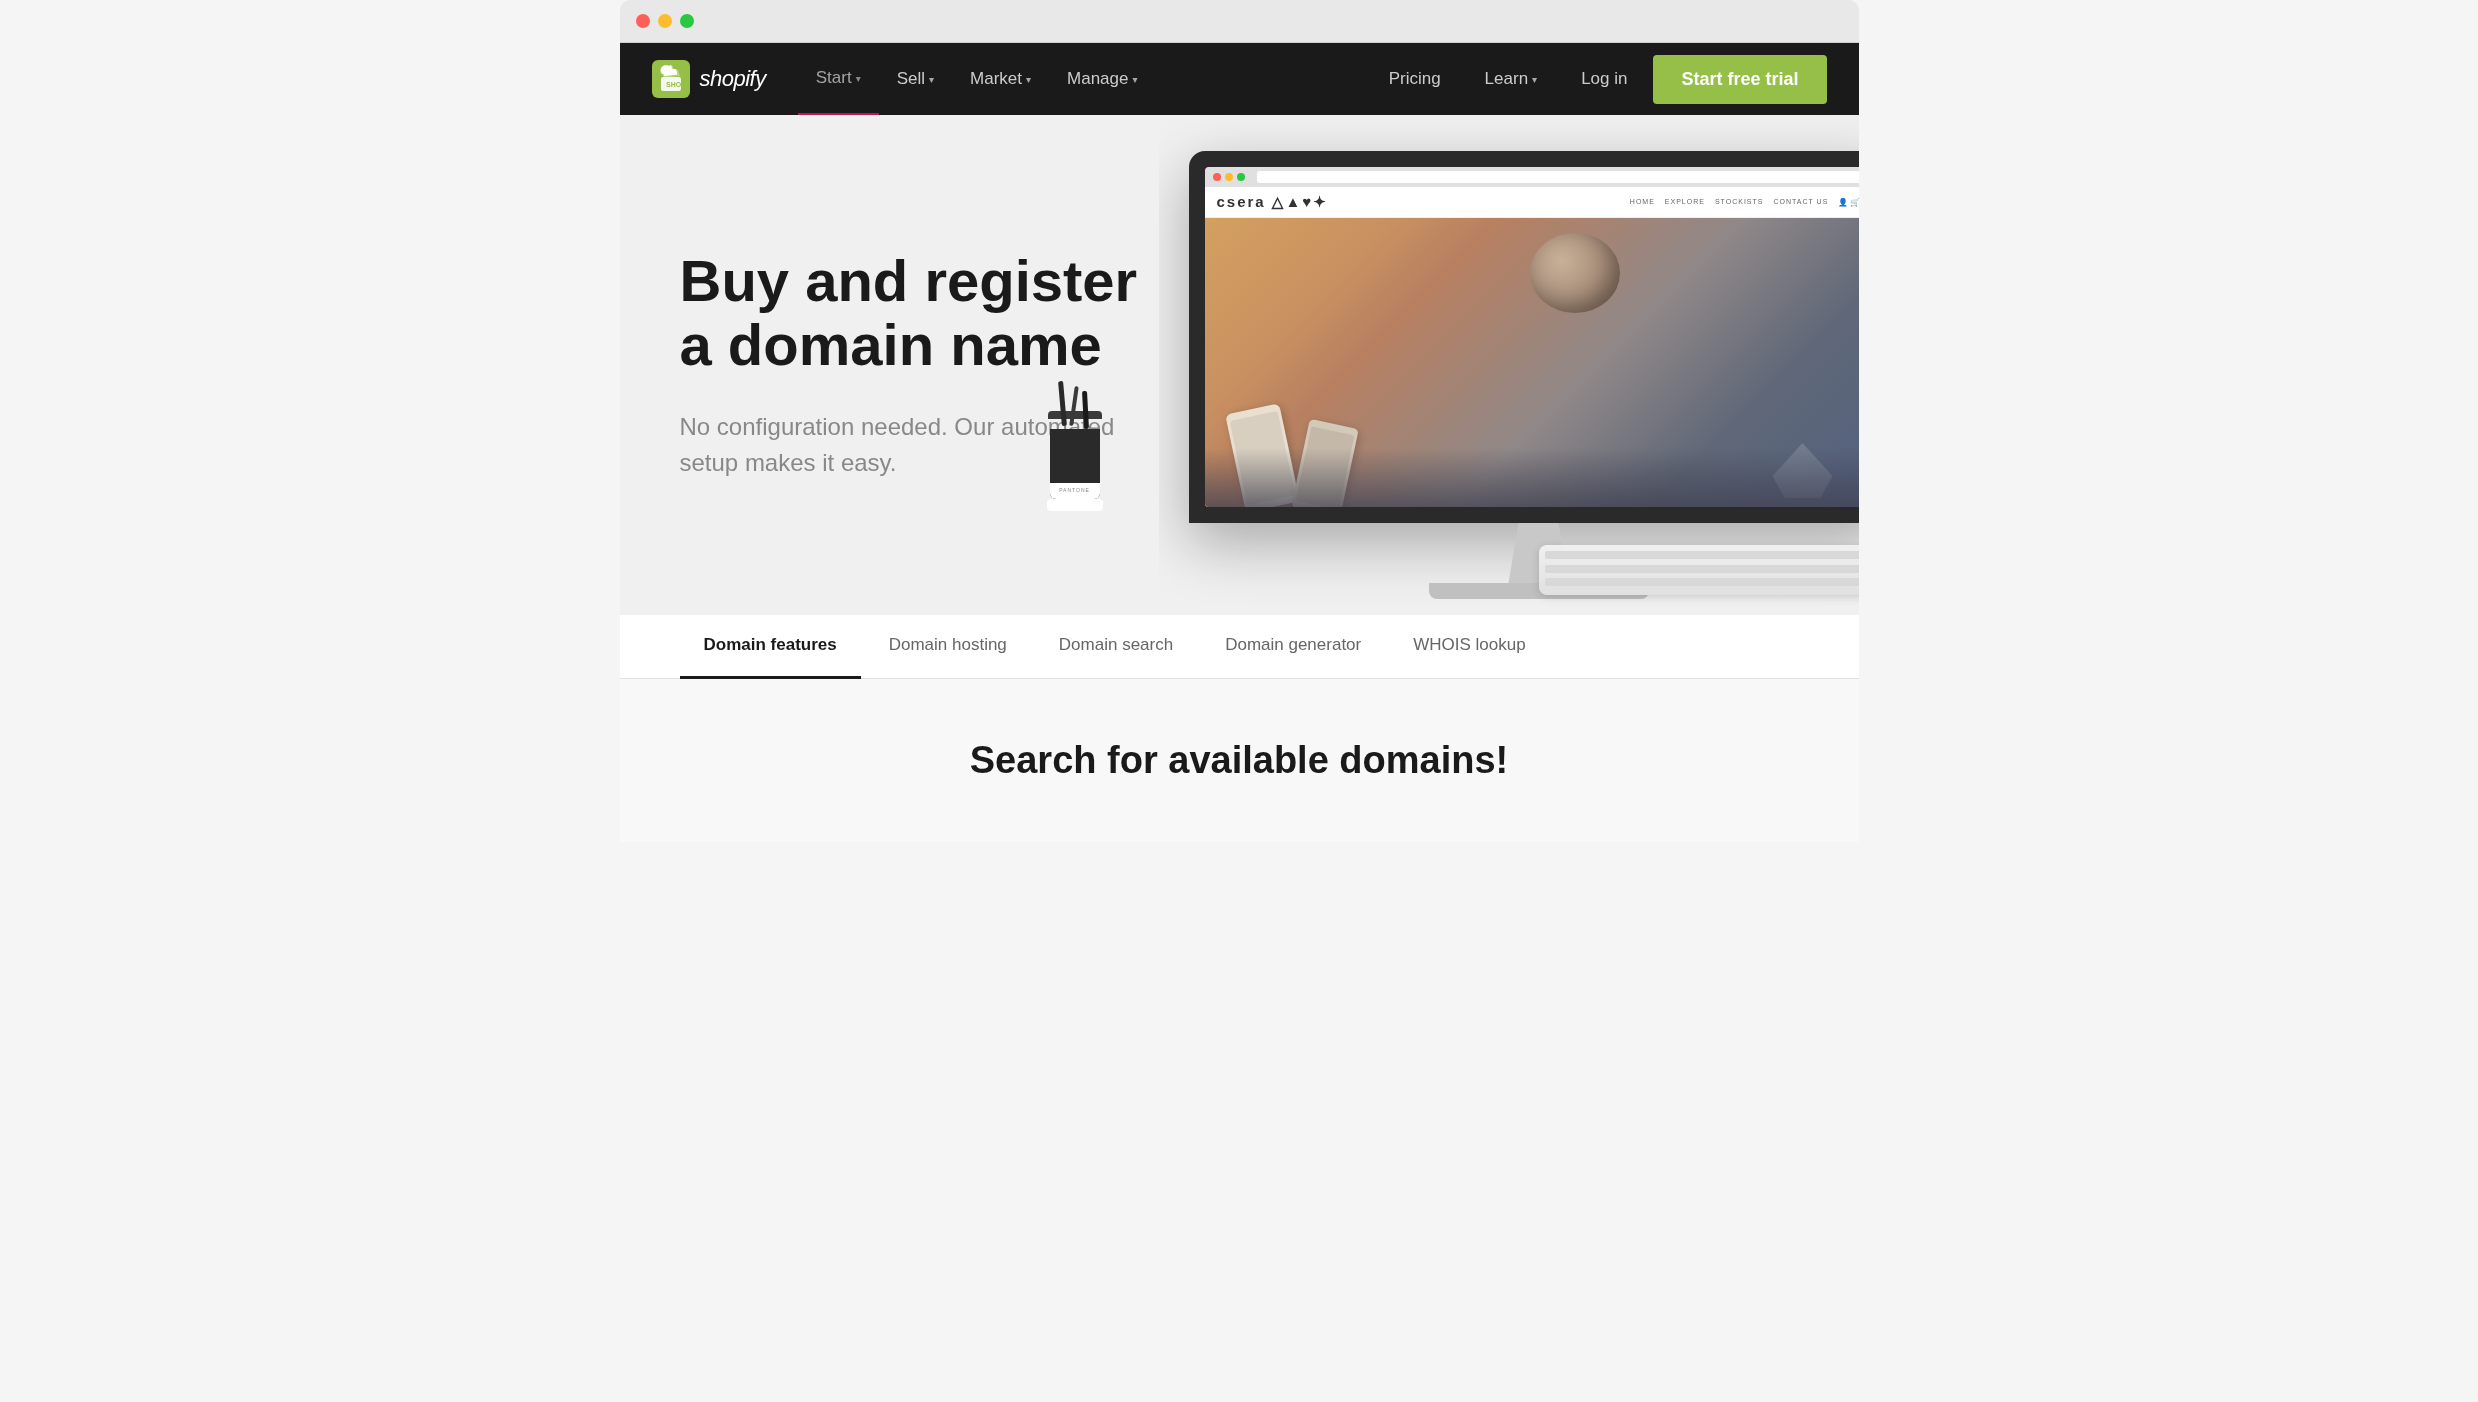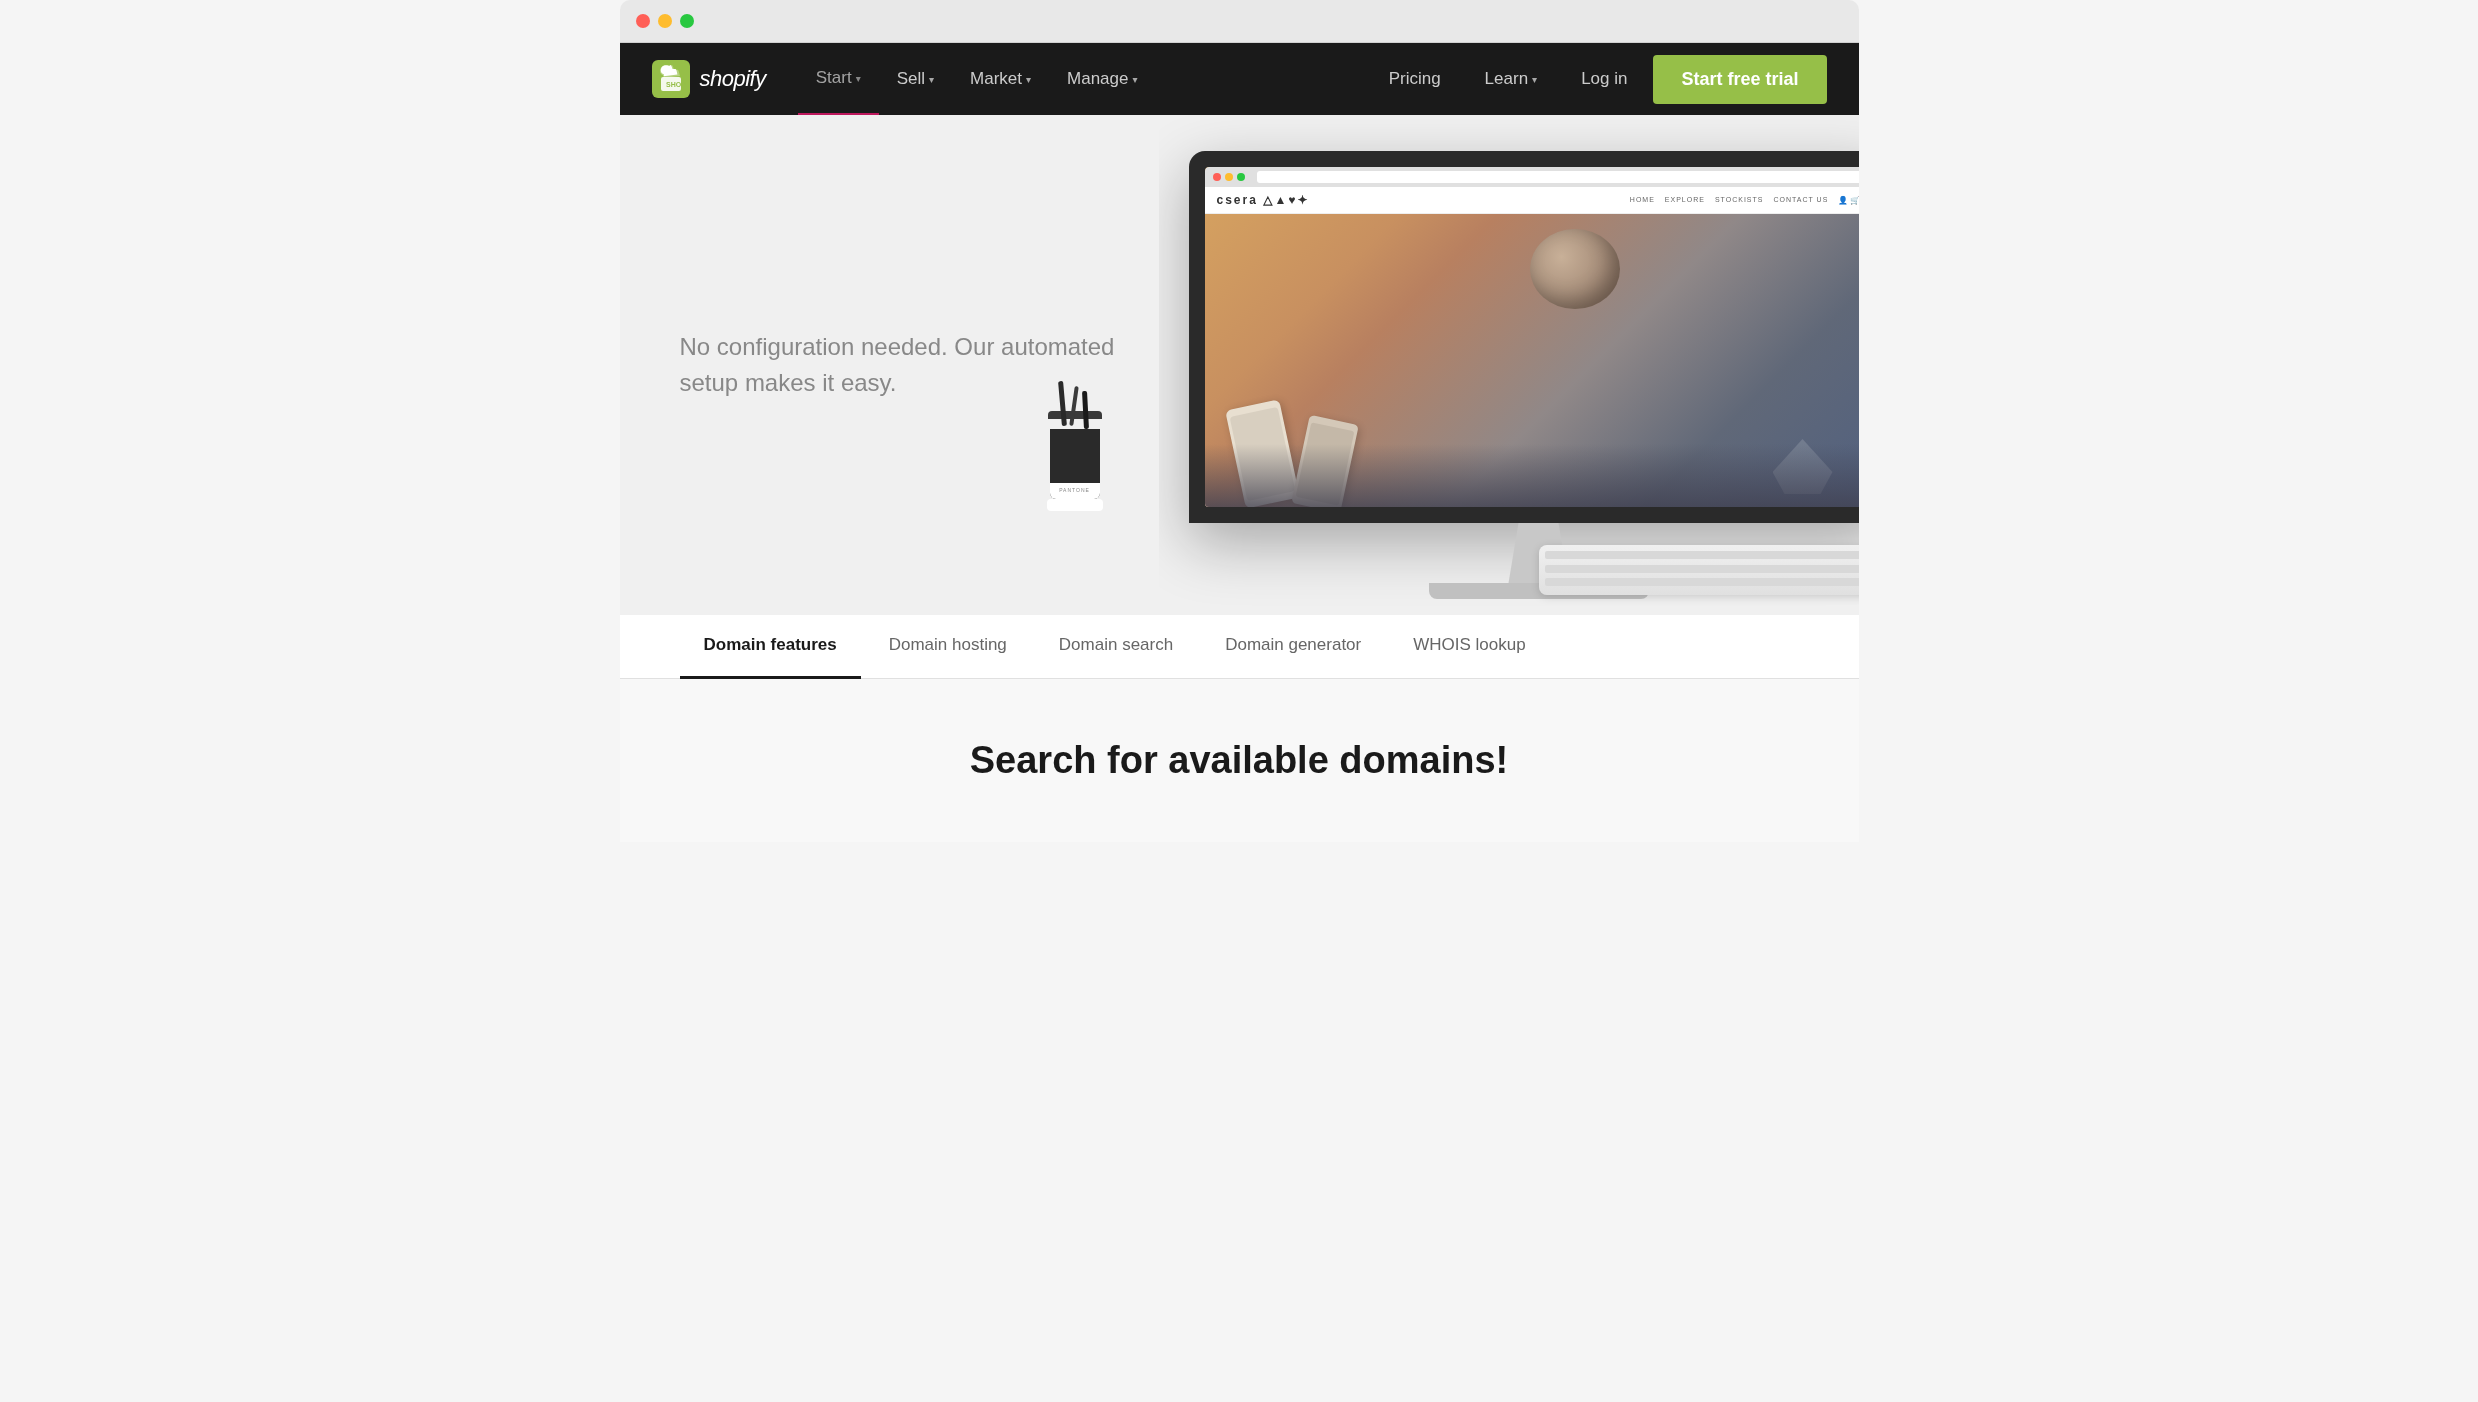--- a/index.html
+++ b/index.html
@@ -377,40 +377,41 @@
     </a>
     <a class="login-link">
       <span>Log in</span>
     </a>
     <button class="start-trial-btn">Start free trial</button>
   </div>
 </nav>
 
 <div class="hero">
   <div class="hero-content">
+    <h1 class="hero-title">Buy and register a domain name</h1>
     <p class="hero-subtitle">No configuration needed. Our automated setup makes it easy.</p>
   </div>
 
   <div class="hero-image-area">
     <div class="monitor-wrapper">
       <div class="monitor">
         <div class="monitor-screen-border">
           <div class="monitor-screen">
 
             <div style="background:#e0e0e0; height:20px; border-radius:4px 4px 0 0; display:flex; align-items:center; padding:0 8px; gap:4px;">
               <span style="width:8px;height:8px;background:#ff5f57;border-radius:50%;display:inline-block;"></span>
               <span style="width:8px;height:8px;background:#febc2e;border-radius:50%;display:inline-block;"></span>
               <span style="width:8px;height:8px;background:#28c840;border-radius:50%;display:inline-block;"></span>
               <span style="flex:1;background:white;height:12px;border-radius:3px;margin-left:8px;"></span>
             </div>
 
             <div style="background:white; height:100%;">
 
               <div style="background:white; padding:6px 12px; display:flex; justify-content:space-between; align-items:center; border-bottom:1px solid #eee;">
-                <span style="font-size:12px; font-weight:600; letter-spacing:2px; color:#333;">csera △▲♥✦</span>
+                <span style="font-size:15px; font-weight:600; letter-spacing:2px; color:#333;">csera △▲♥✦</span>
                 <div style="display:flex; gap:10px;">
                   <span style="font-size:7px; color:#666; letter-spacing:1px;">HOME</span>
                   <span style="font-size:7px; color:#666; letter-spacing:1px;">EXPLORE</span>
                   <span style="font-size:7px; color:#666; letter-spacing:1px;">STOCKISTS</span>
                   <span style="font-size:7px; color:#666; letter-spacing:1px;">CONTACT US</span>
                   <span style="font-size:8px; color:#666;">👤 🛒</span>
                 </div>
               </div>
 
               <div style="height:calc(100% - 30px); background:linear-gradient(135deg, #d4a060 0%, #c89060 20%, #b88060 30%, #908888 55%, #606878 75%, #506080 100%); position:relative; overflow:hidden;">

